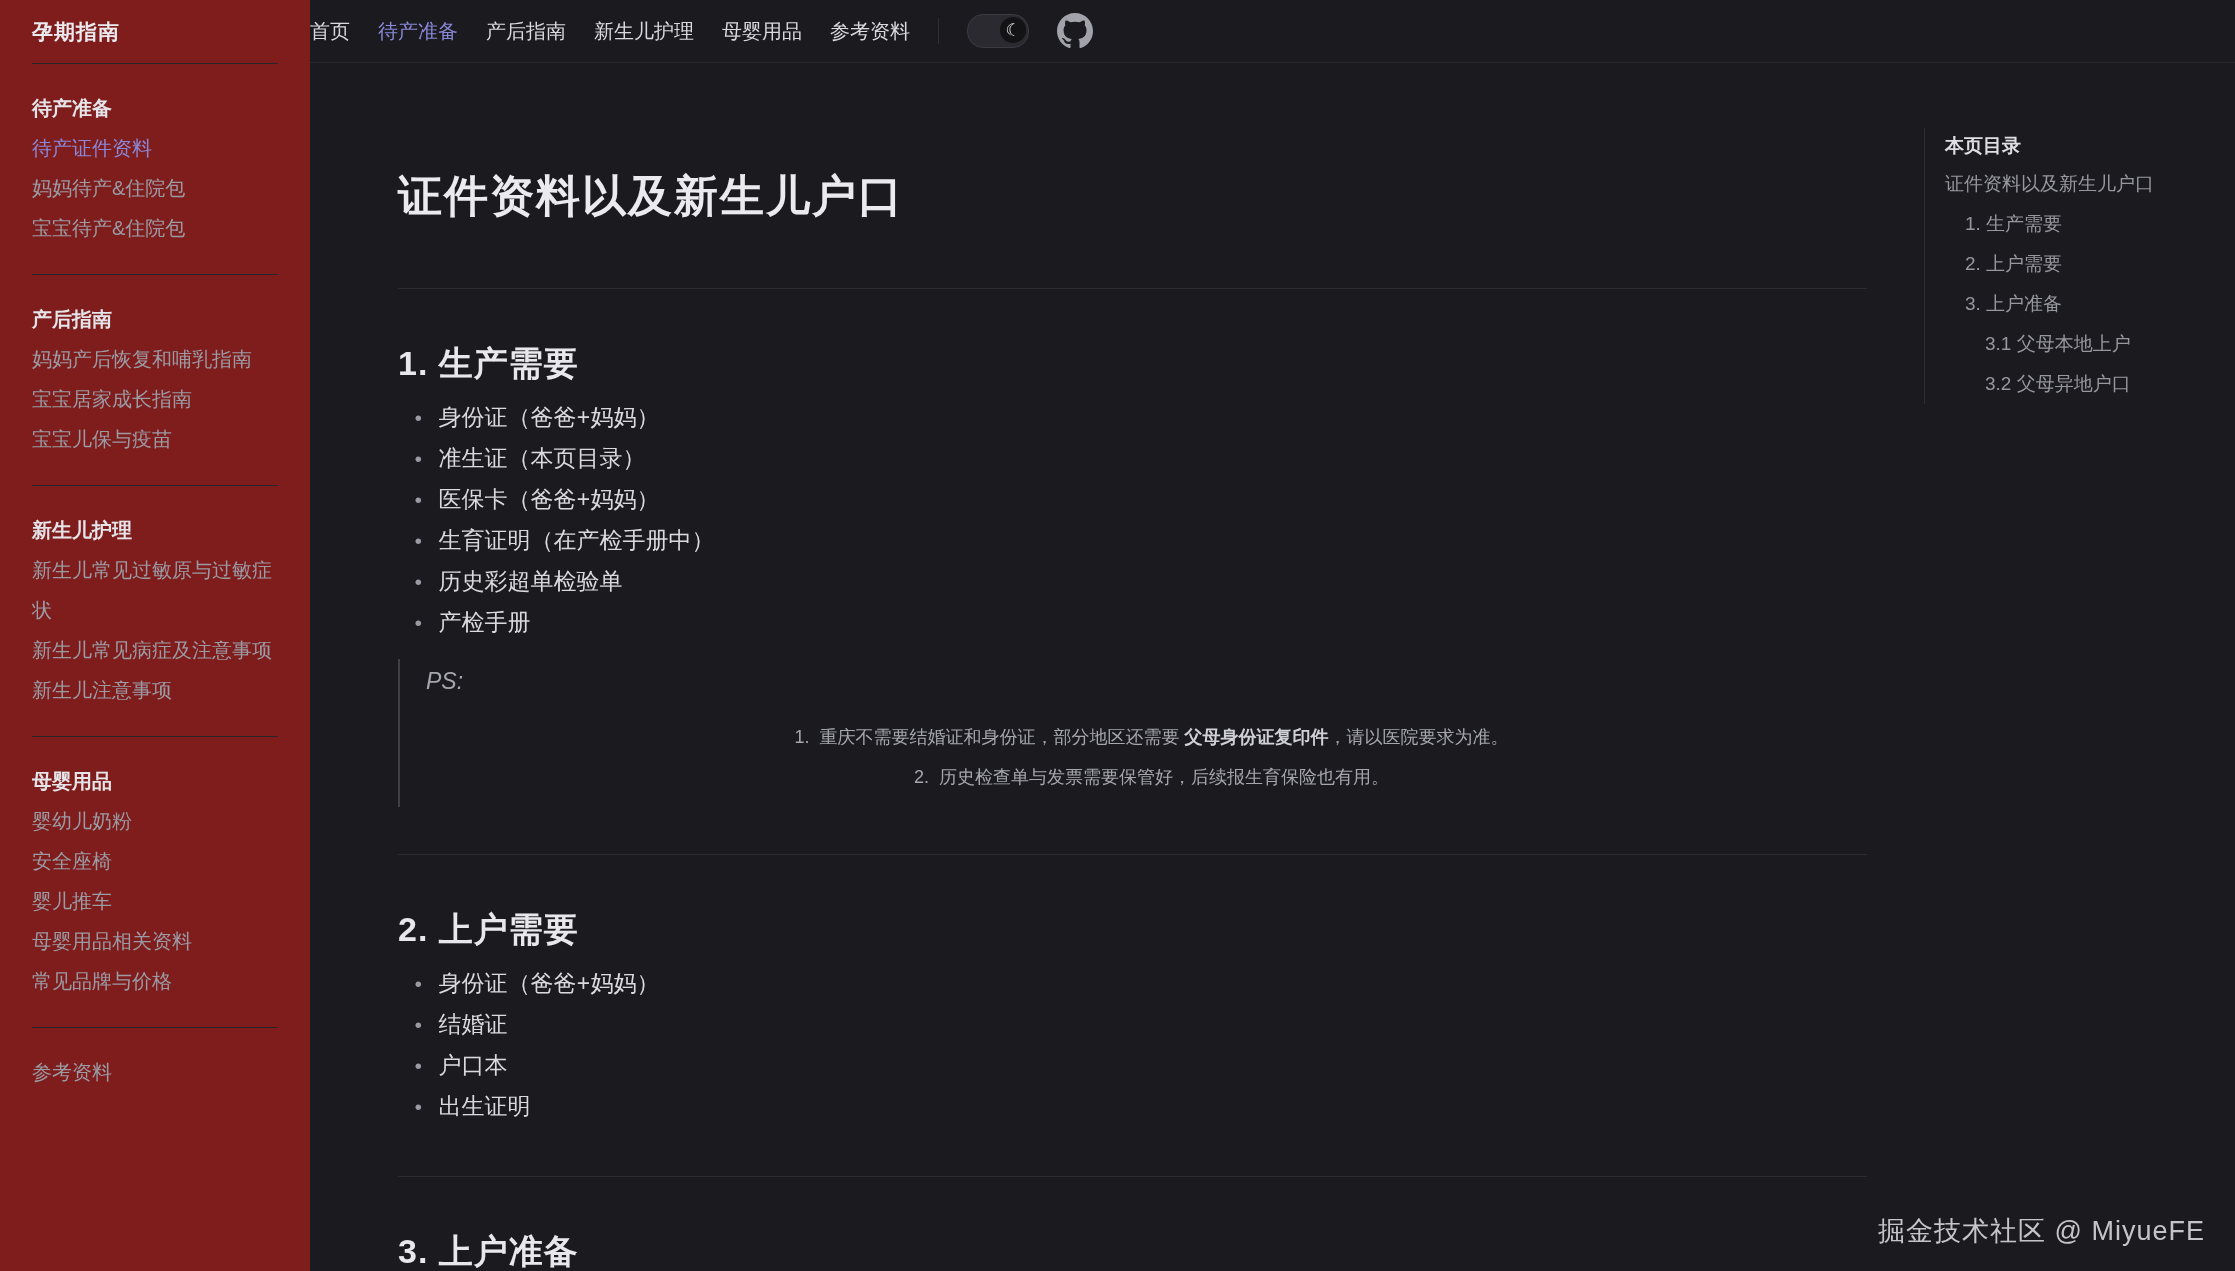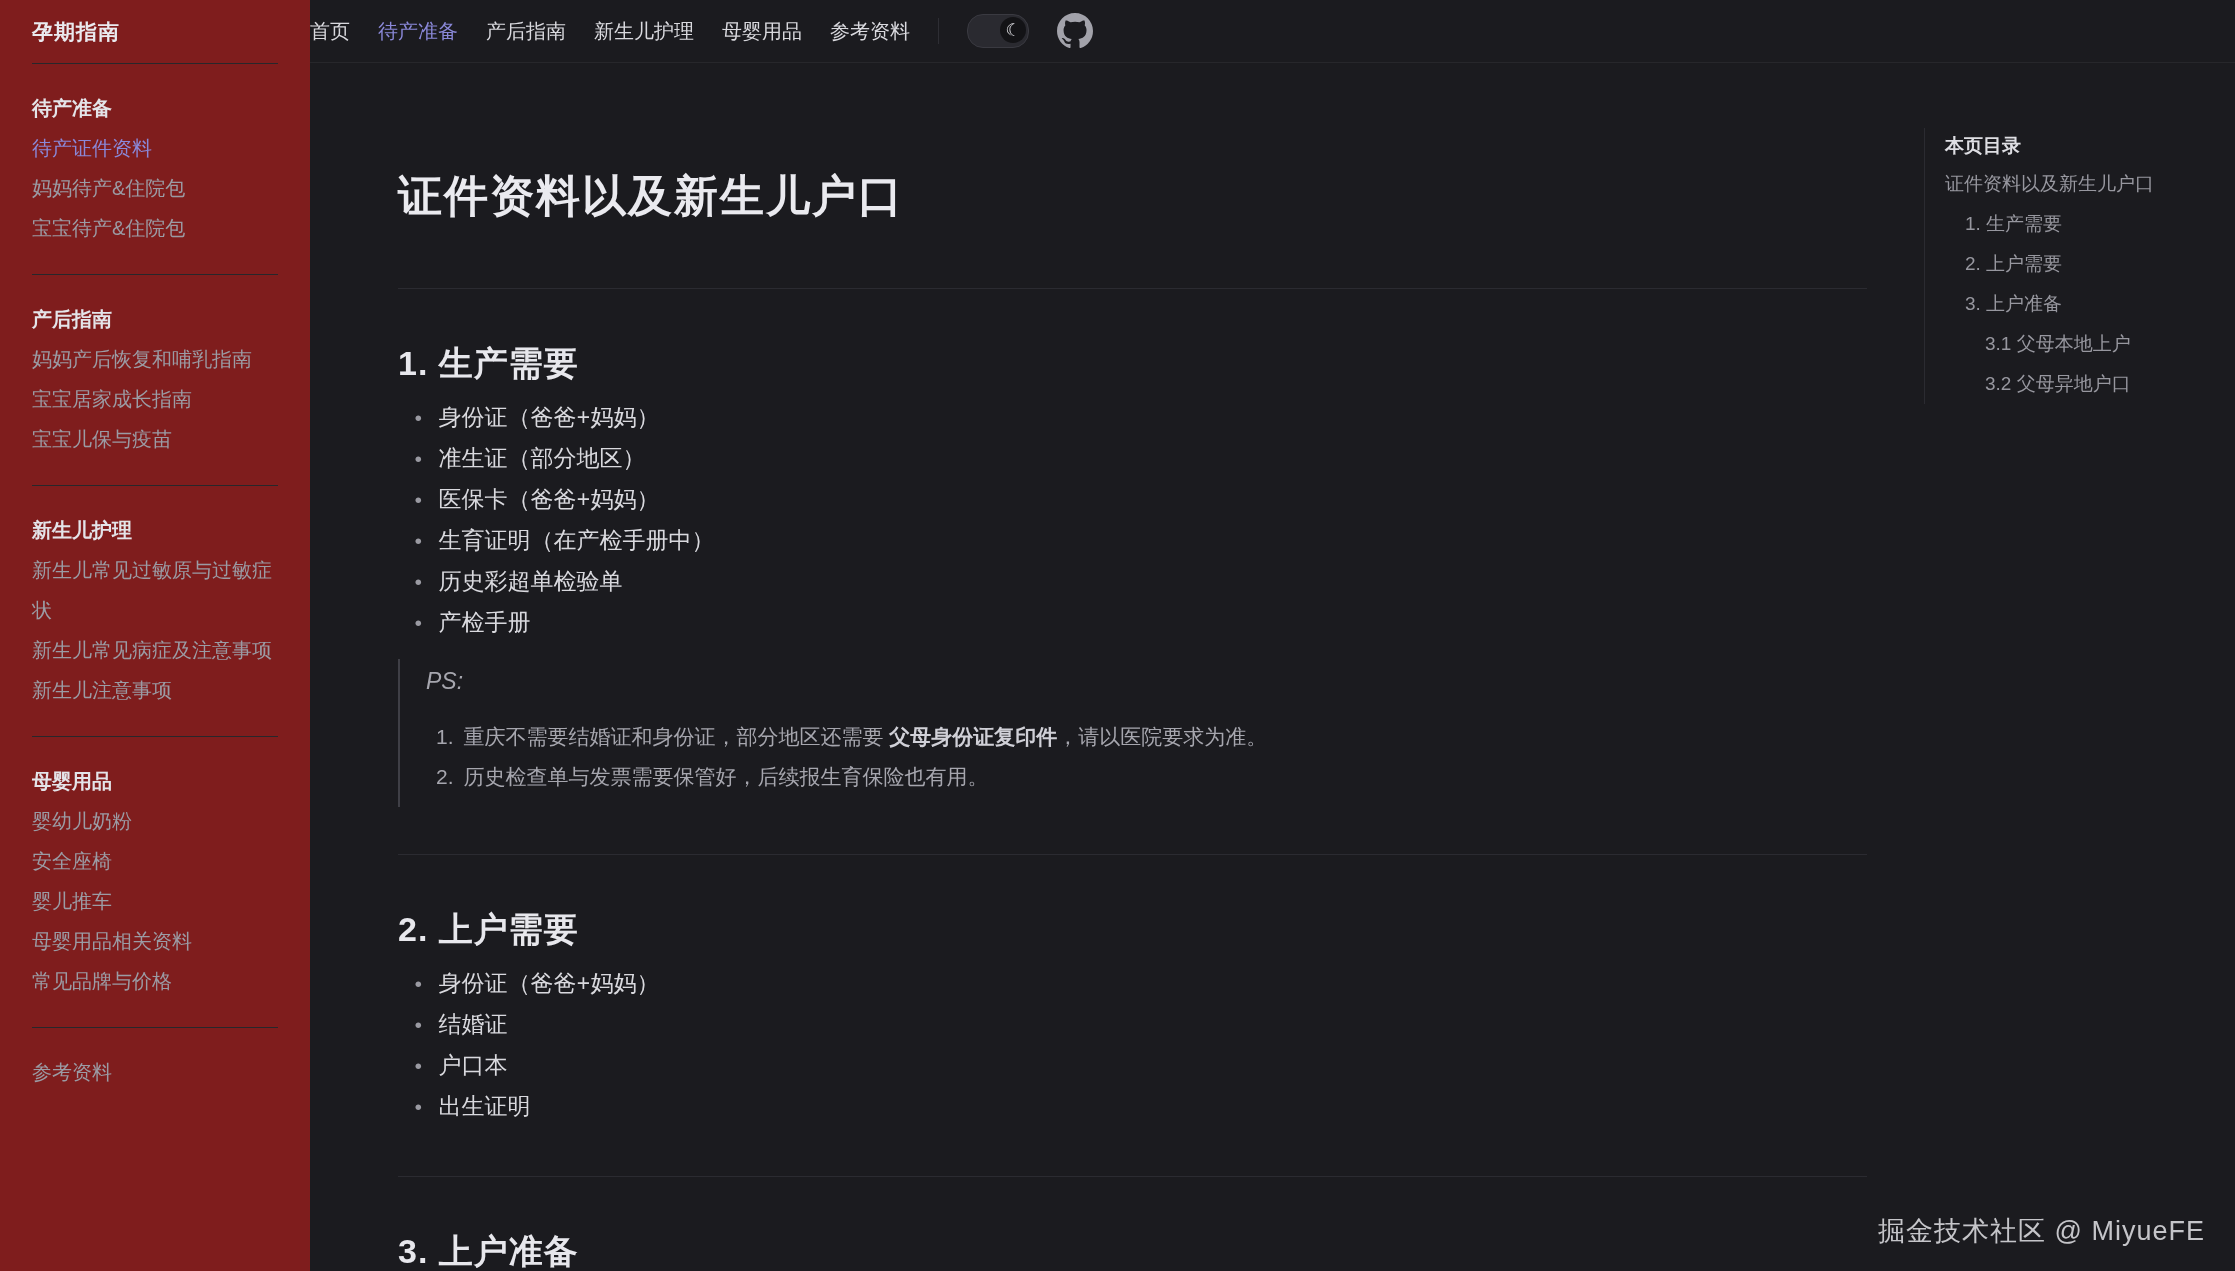--- a/index.html
+++ b/index.html
@@ -39,21 +39,21 @@
   .doc{margin-left:88px;width:1469px;padding-top:106px;box-sizing:border-box;}
   .doc-title{margin:0 0 66px;font-size:44px;line-height:53px;font-weight:bold;color:#eaeaef;letter-spacing:2px;}
   .doc-h2{margin:47px 0 0;padding-top:54px;border-top:1px solid var(--divider);
           font-size:34px;line-height:40px;font-weight:bold;color:#e7e7ec;letter-spacing:1px;}
   .doc ul{list-style:none;margin:16px 0 0;padding:0 0 0 14px;font-family:Liberation Mono, monospace;}
   .doc ul li{font-size:23px;line-height:40px;color:#d9d9de;}
   .doc ul li::before{content:"•";color:#9a9aa2;margin-right:14px;font-size:21px;}
   blockquote{margin:14px 0 0;padding:4px 0 10px 26px;border-left:2px solid #3f3f46;}
   .bq-label{margin:0;font-size:23px;line-height:36px;color:#a6a6ae;font-style:italic;}
   .bq-ol{margin:18px 0 0;padding:0 0 0 10px;}
-  .bq-ol .row{font-size:21px;line-height:40px;color:#a6a6ae;}
+  .bq-ol .row{font-size:18px;line-height:40px;color:#a6a6ae;text-align:center;}
   .bq-ol .num{margin-right:10px;}
   .bq-ol strong{color:#d0d0d7;font-weight:bold;}
 
   
   .aside{position:absolute;top:128px;right:38px;width:252px;border-left:1px solid var(--divider);
          padding-left:20px;box-sizing:content-box;margin-left:18px;}
   .toc-title{font-size:19px;font-weight:bold;color:#dedee3;line-height:36px;}
   .toc-link{display:block;font-size:19px;color:#97979f;line-height:40px;text-decoration:none;cursor:pointer;}
   .toc-link.lvl1{padding-left:20px;}
   .toc-link.lvl2{padding-left:40px;}
@@ -121,21 +121,21 @@
         <path fill-rule="evenodd" d="M8 0C3.58 0 0 3.58 0 8c0 3.54 2.29 6.53 5.47 7.59.4.07.55-.17.55-.38 0-.19-.01-.82-.01-1.49-2.01.37-2.53-.49-2.69-.94-.09-.23-.48-.94-.82-1.13-.28-.15-.68-.52-.01-.53.63-.01 1.08.58 1.23.82.72 1.21 1.87.87 2.33.66.07-.52.28-.87.51-1.07-1.78-.2-3.64-.89-3.64-3.95 0-.87.31-1.59.82-2.15-.08-.2-.36-1.02.08-2.12 0 0 .67-.21 2.2.82.64-.18 1.32-.27 2-.27s1.36.09 2 .27c1.53-1.04 2.2-.82 2.2-.82.44 1.1.16 1.92.08 2.12.51.56.82 1.27.82 2.15 0 3.07-1.87 3.75-3.65 3.95.29.25.54.73.54 1.48 0 1.07-.01 1.93-.01 2.2 0 .21.15.46.55.38A8.01 8.01 0 0 0 16 8c0-4.42-3.58-8-8-8z"></path>
       </svg>
     </nav>
 
     <article class="doc">
       <h1 class="doc-title">证件资料以及新生儿户口</h1>
 
       <h2 class="doc-h2">1. 生产需要</h2>
       <ul>
         <li>身份证（爸爸+妈妈）</li>
-        <li>准生证（部分地区）</li>
+        <li>准生证（本页目录）</li>
         <li>医保卡（爸爸+妈妈）</li>
         <li>生育证明（在产检手册中）</li>
         <li>历史彩超单检验单</li>
         <li>产检手册</li>
       </ul>
 
       <blockquote>
         <p class="bq-label">PS:</p>
         <div class="bq-ol">
           <div class="row"><span class="num">1.</span><span>重庆不需要结婚证和身份证，部分地区还需要 </span><strong>父母身份证复印件</strong><span>，请以医院要求为准。</span></div>

